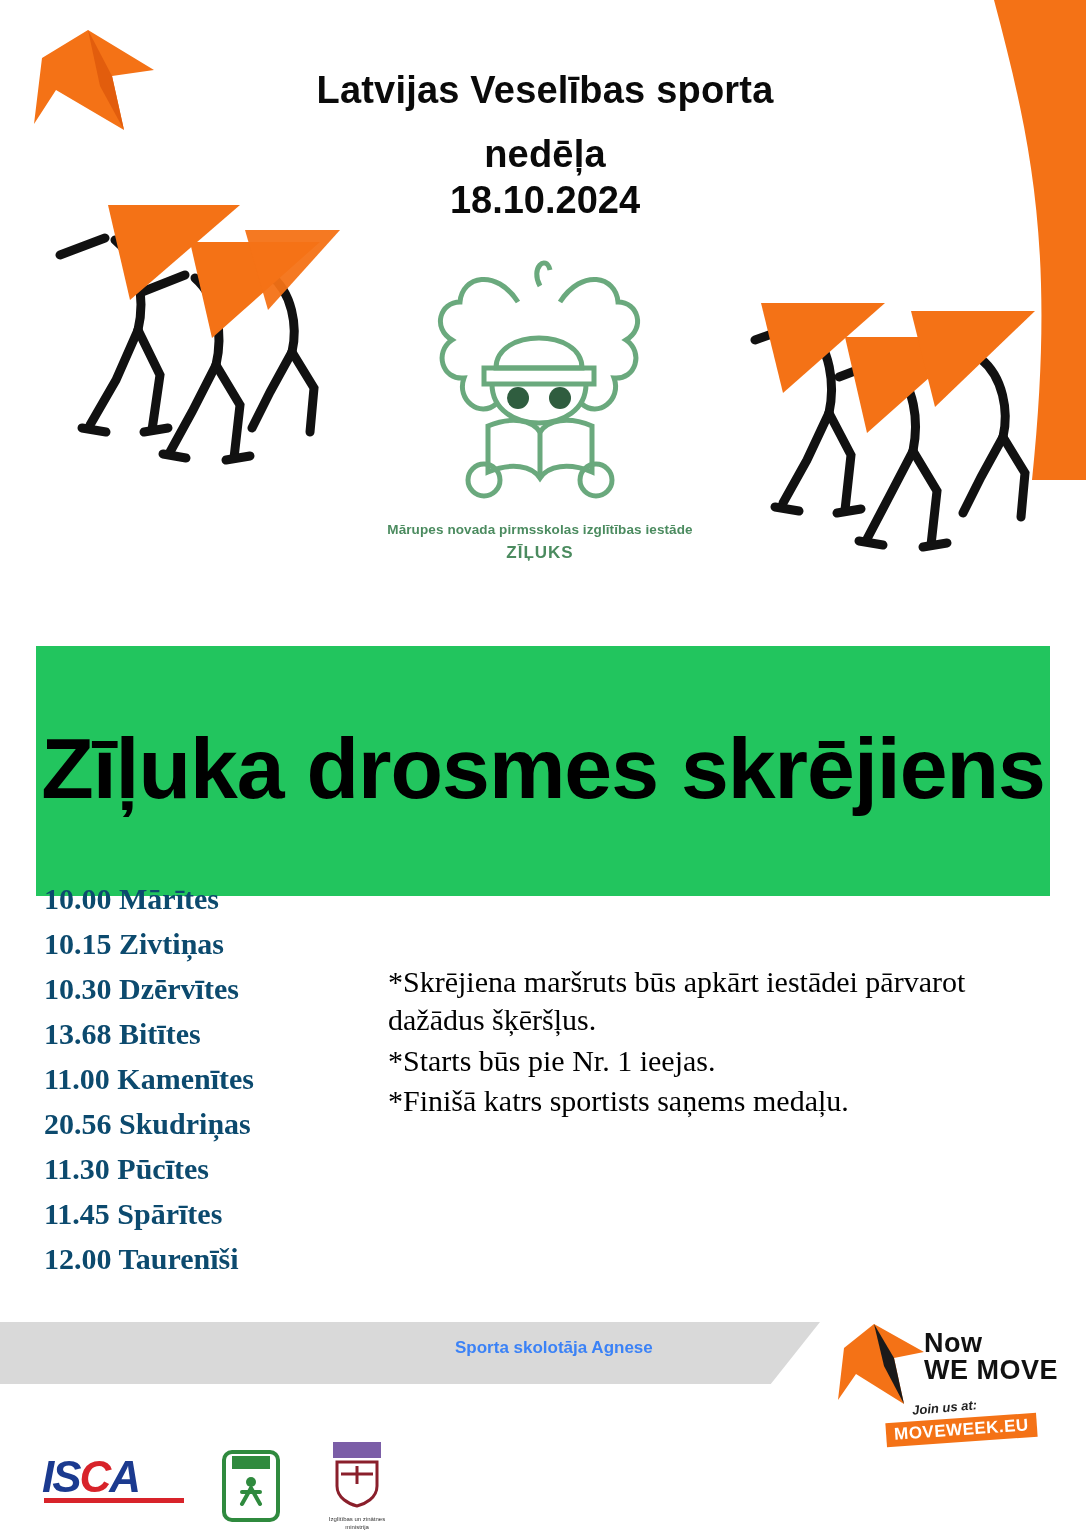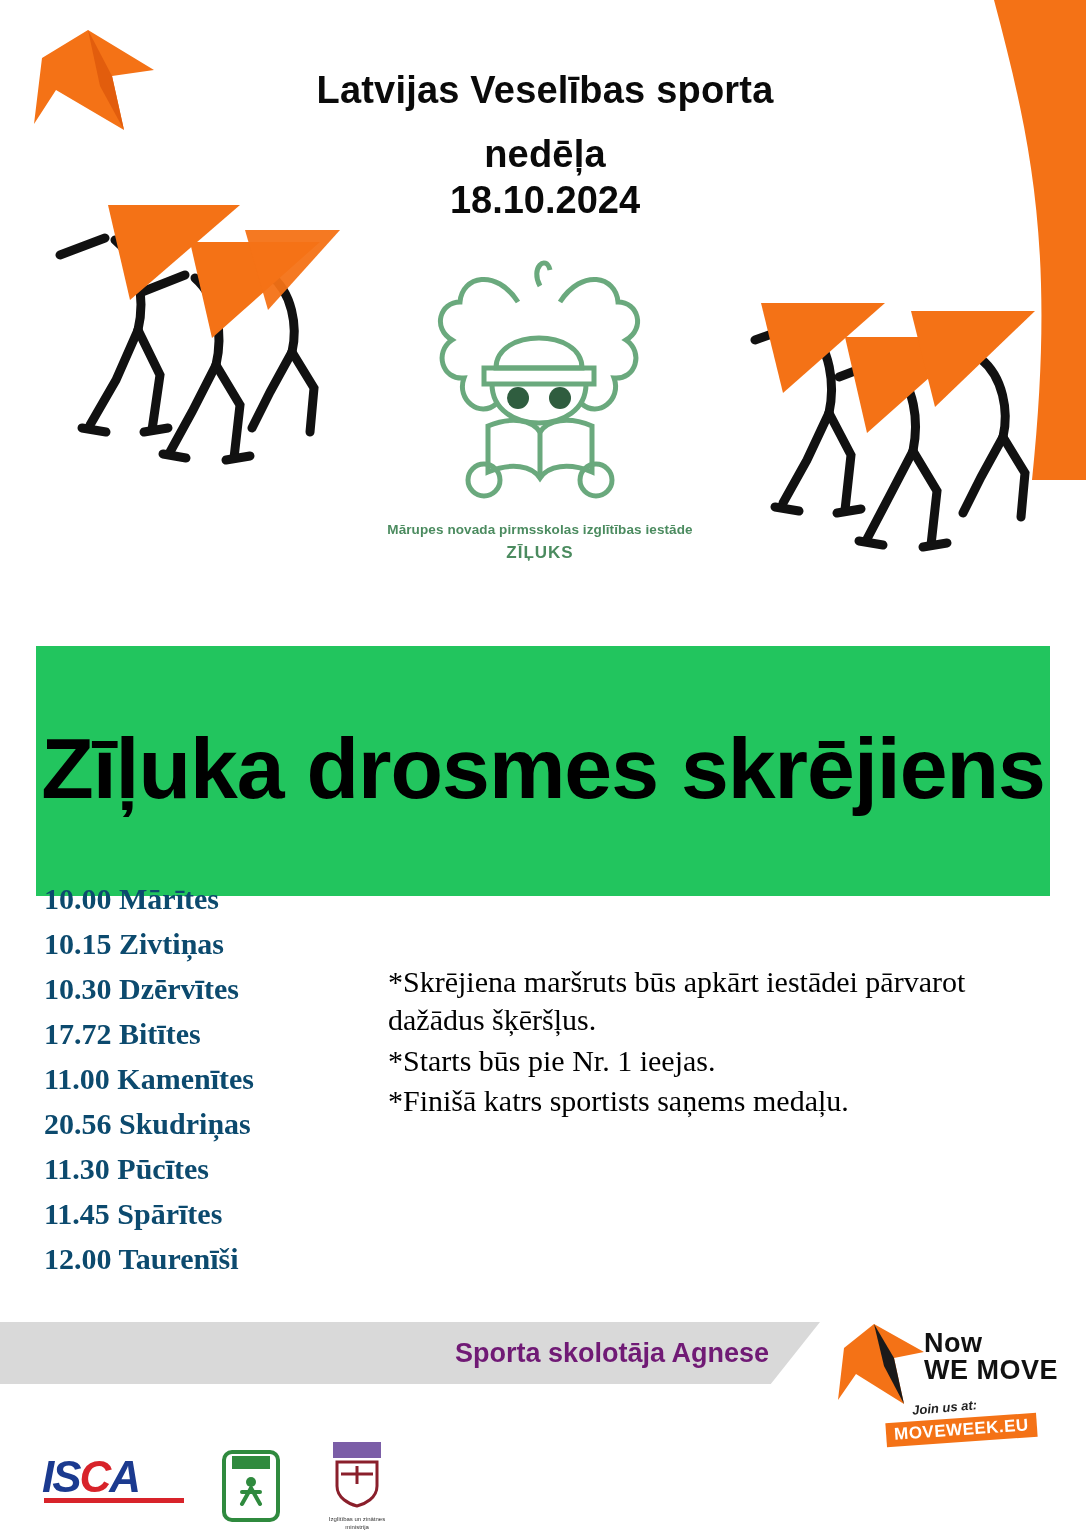--- a/index.html
+++ b/index.html
@@ -160,23 +160,23 @@
     top: 1322px;
     width: 820px;
     height: 62px;
     background: #d9d9d9;
     clip-path: polygon(0 0, 100% 0, 94% 100%, 0 100%);
   }
   .footer-text {
     position: absolute;
     top: 1338px;
     left: 455px;
-    font-size: 27px;
-    font-weight: bold;
-    color: #701a75;
+    font-size: 17px;
+    font-weight: bold;
+    color: #3b82f6;
   }
 
   .nwm-logo {
     position: absolute;
     left: 826px;
     top: 1318px;
     width: 248px;
     height: 120px;
   }
   .nwm-words {
@@ -360,21 +360,21 @@
 </div>
 
 <div class="title-band">
   <div class="title-text">Zīļuka drosmes skrējiens</div>
 </div>
 
 <div class="schedule">
   <div class="row">10.00 Mārītes</div>
   <div class="row">10.15 Zivtiņas</div>
   <div class="row">10.30 Dzērvītes</div>
-  <div class="row">17.72 Bitītes</div>
+  <div class="row">13.68 Bitītes</div>
   <div class="row">11.00 Kamenītes</div>
   <div class="row">20.56 Skudriņas</div>
   <div class="row">11.30 Pūcītes</div>
   <div class="row">11.45 Spārītes</div>
   <div class="row">12.00 Taurenīši</div>
 </div>
 
 <div class="notes">
   <div class="note">*Skrējiena maršruts būs apkārt iestādei pārvarot dažādus šķēršļus.</div>
   <div class="note">*Starts būs pie Nr. 1 ieejas.</div>

